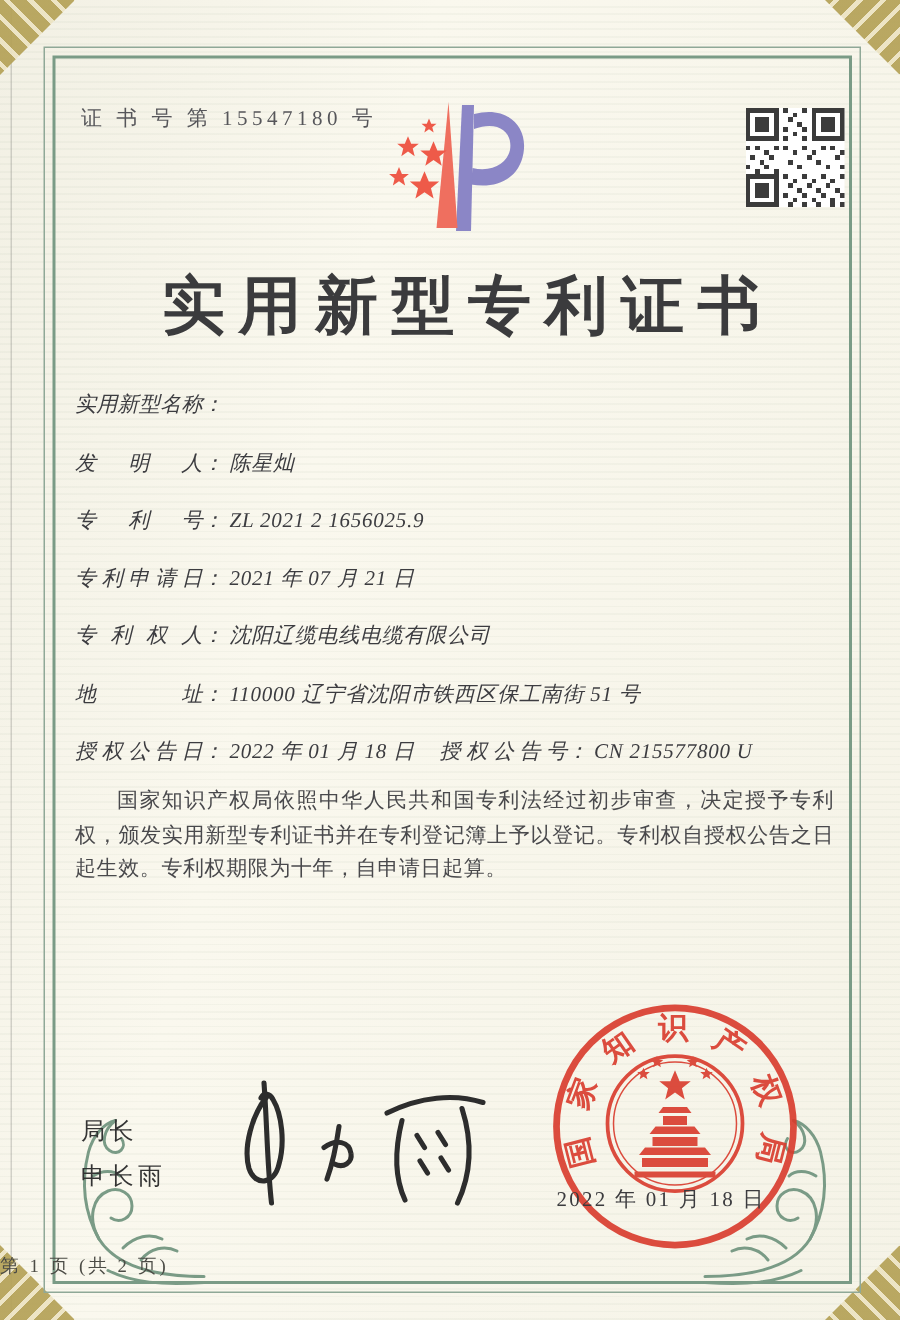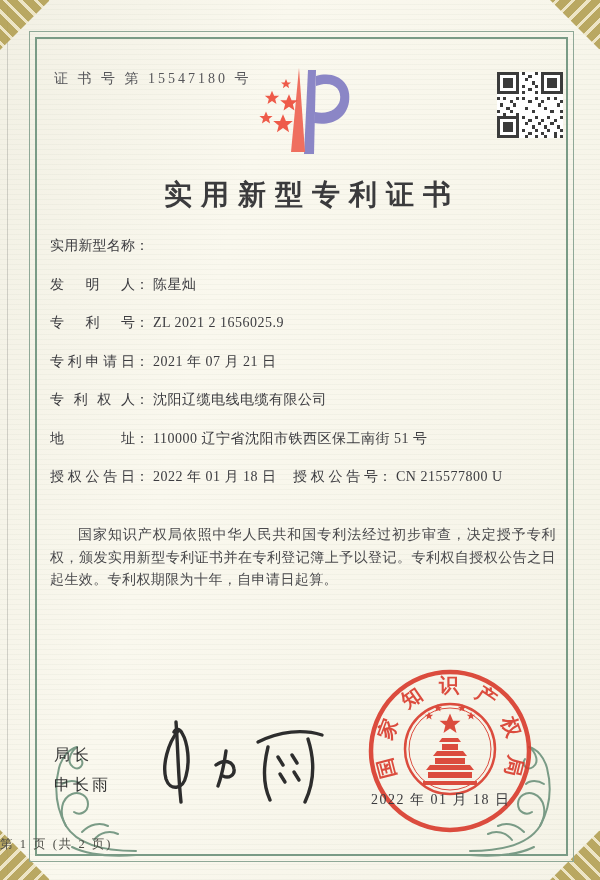--- a/index.html
+++ b/index.html
@@ -34,23 +34,23 @@
   .flourish-bl { left:36px; bottom:22px; }
   .flourish-br { right:30px; bottom:22px; transform:scaleX(-1); }
 
   .cert-no { position:absolute; left:54px; top:70px; font-size:14px; letter-spacing:3px;
     color:#56565a; }
 
   .logo { position:absolute; left:246px; top:62px; }
   .qr { position:absolute; left:497px; top:72px; }
 
   .title { position:absolute; left:0; top:176px; width:100%; text-align:center;
-    font-size:28px; font-weight:600; letter-spacing:9px; color:#3b3b3d;padding-left:24px; }
-
-  .fields { position:absolute; left:50px; top:236px; width:505px; font-size:14px; color:#3c3c40; }
+    font-size:42px; font-weight:600; letter-spacing:9px; color:#3b3b3d;padding-left:24px; }
+
+  .fields { position:absolute; left:50px; top:261px; width:505px; font-size:14px; color:#3c3c40;font-style:italic; }
   .frow { height:38.5px; display:flex; align-items:flex-start; position:relative; line-height:19px; }
   .flabel { display:inline-block; width:85px; text-align:justify; text-align-last:justify; }
   .fcolon { display:inline-block; width:12px; }
   .fvalue { margin-left:6px; letter-spacing:.5px; white-space:nowrap; }
   .fpair2 { position:absolute; left:243px; top:0; display:flex; }
 
   .paragraphs { position:absolute; left:50px; top:524px; width:506px; font-size:14px;
     line-height:22.5px; color:#49494c; letter-spacing:.4px; }
   .paragraphs p { text-indent:2em; margin-bottom:3px; text-align:justify; }
 

